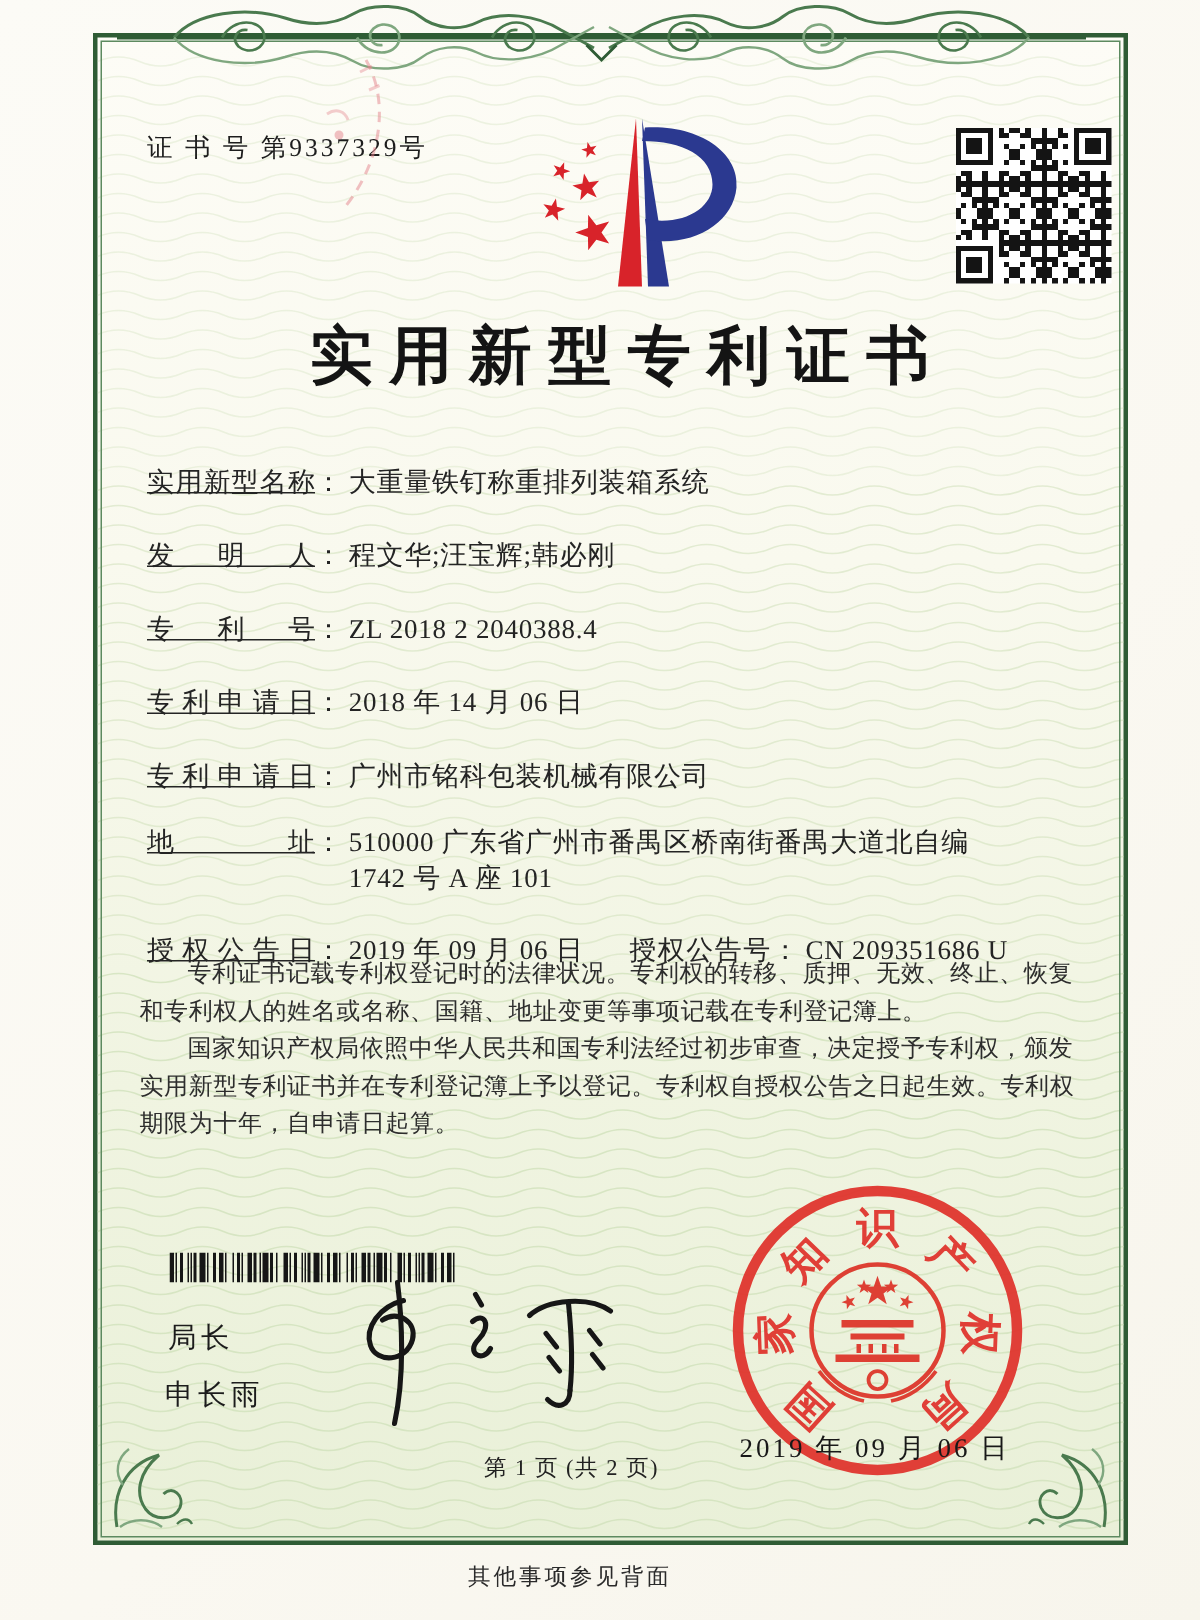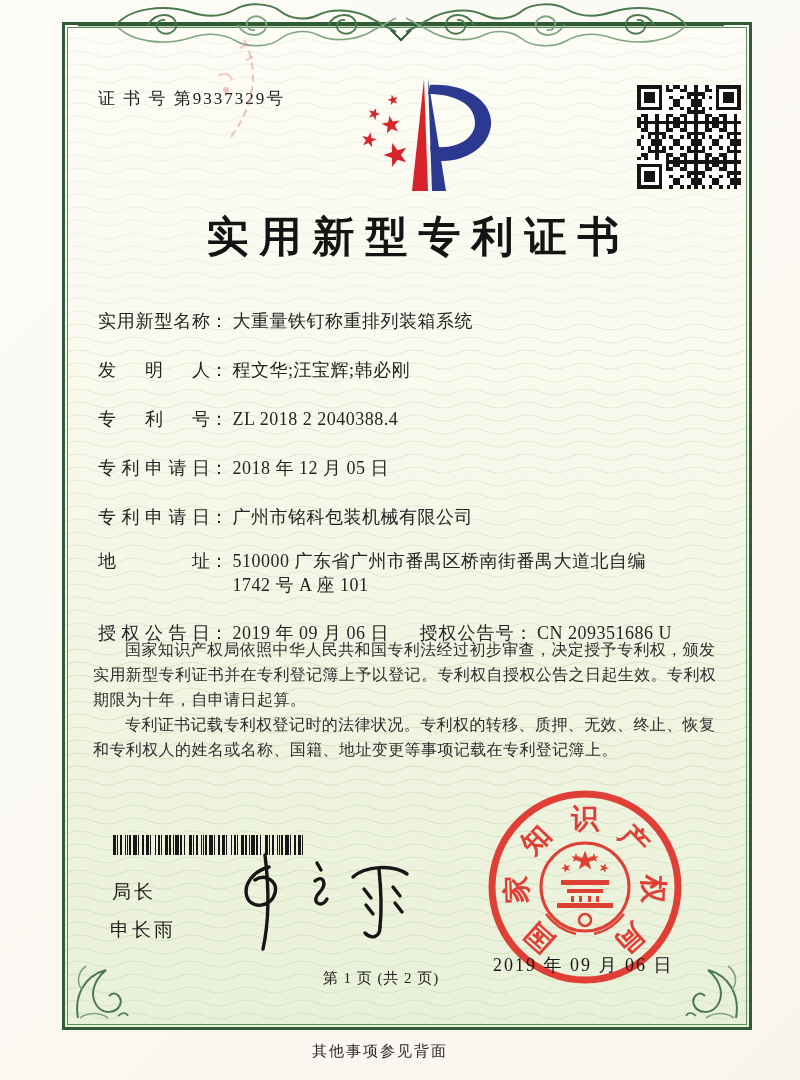--- a/index.html
+++ b/index.html
@@ -23,21 +23,21 @@
   .inner{position:absolute;inset:0;z-index:2;}
   .cert-number{position:absolute;left:33px;top:62px;font-size:17px;letter-spacing:2px;color:#1d1d1d;}
   .logo{position:absolute;left:268px;top:48px;}
   .qr{position:absolute;left:572px;top:60px;}
   .title{
     position:absolute;left:0;right:0;top:184px;text-align:center;
     font-size:42px;font-weight:700;letter-spacing:11px;color:#141414;margin-left:23px;
   }
   .rows{position:absolute;left:33px;top:284px;right:26px;}
   .row{position:absolute;left:0;font-size:18px;color:#242424;line-height:24px;}
-  .flabel{display:inline-block;width:112px;text-align:justify;text-align-last:justify;vertical-align:top;}
+  .flabel{display:inline-block;width:112px;text-align:justify;text-align-last:justify;vertical-align:top;text-decoration:underline;}
   .fcolon{display:inline-block;vertical-align:top;}
   .fvalue{display:inline-block;vertical-align:top;margin-left:0;max-width:452px;letter-spacing:.5px;}
   .pair2{margin-left:26px;}
   .pair2 .flabel2{letter-spacing:1px;margin-top:24px;}
   .paras{position:absolute;left:28px;top:612px;width:636px;font-size:16px;line-height:25px;color:#2d2d2d;letter-spacing:.4px;}
   .paras p{margin:0;text-indent:2em;}
   .barcode{position:absolute;left:48px;top:810px;}
   .duty{position:absolute;left:47px;top:854px;font-size:19px;letter-spacing:3px;color:#1c1c1c;}
   .duty-name{position:absolute;left:45px;top:892px;font-size:19px;letter-spacing:3px;color:#1c1c1c;}
   .signature{position:absolute;left:148px;top:822px;}
@@ -554,43 +554,43 @@
         <div class="row" style="top:49px">
           <span class="flabel">发明人</span><span class="fcolon">：</span>
           <span class="fvalue">程文华;汪宝辉;韩必刚</span>
         </div>
         <div class="row" style="top:98px">
           <span class="flabel">专利号</span><span class="fcolon">：</span>
           <span class="fvalue">ZL 2018 2 2040388.4</span>
         </div>
         <div class="row" style="top:147px">
           <span class="flabel">专利申请日</span><span class="fcolon">：</span>
-          <span class="fvalue">2018 年 12 月 05 日</span>
+          <span class="fvalue">2018 年 14 月 06 日</span>
         </div>
         <div class="row" style="top:196px">
           <span class="flabel">专利申请日</span><span class="fcolon">：</span>
           <span class="fvalue">广州市铭科包装机械有限公司</span>
         </div>
         <div class="row" style="top:240px">
           <span class="flabel">地址</span><span class="fcolon">：</span>
           <span class="fvalue">510000 广东省广州市番禺区桥南街番禺大道北自编 1742 号 A 座 101</span>
         </div>
         <div class="row" style="top:312px">
           <span class="flabel">授权公告日</span><span class="fcolon">：</span>
           <span class="fvalue">2019 年 09 月 06 日</span>
           <span class="pair2">
             <span class="flabel2">授权公告号</span><span class="fcolon">：</span>
             <span class="fvalue">CN 209351686 U</span>
           </span>
         </div>
       </div>
 
       <div class="paras">
+        <p>专利证书记载专利权登记时的法律状况。专利权的转移、质押、无效、终止、恢复和专利权人的姓名或名称、国籍、地址变更等事项记载在专利登记簿上。</p>
         <p>国家知识产权局依照中华人民共和国专利法经过初步审查，决定授予专利权，颁发实用新型专利证书并在专利登记簿上予以登记。专利权自授权公告之日起生效。专利权期限为十年，自申请日起算。</p>
-        <p>专利证书记载专利权登记时的法律状况。专利权的转移、质押、无效、终止、恢复和专利权人的姓名或名称、国籍、地址变更等事项记载在专利登记簿上。</p>
       </div>
 
       <svg class="barcode" width="198" height="20" viewBox="0 0 198 20">
         <g id="bars" fill="#161616">
             <rect x="0" y="0" width="3" height="20"></rect>
             <rect x="4" y="0" width="1" height="20"></rect>
             <rect x="7" y="0" width="2" height="20"></rect>
             <rect x="12" y="0" width="1" height="20"></rect>
             <rect x="14" y="0" width="1" height="20"></rect>
             <rect x="16" y="0" width="2" height="20"></rect>

